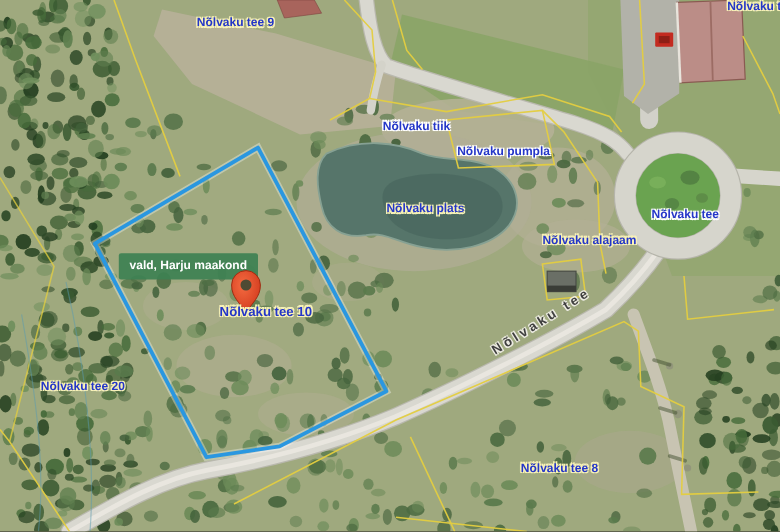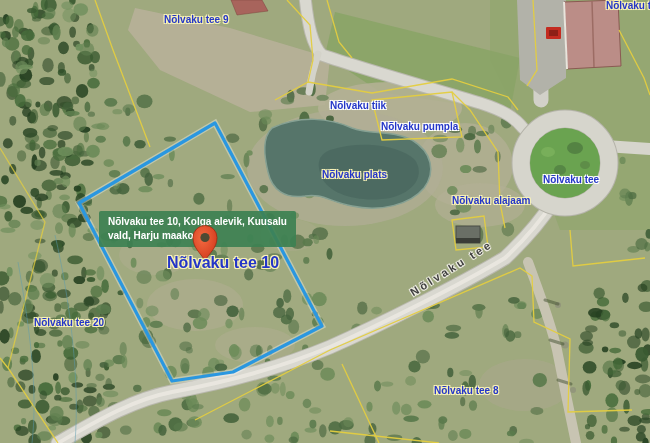--- a/index.html
+++ b/index.html
@@ -698,39 +698,38 @@
     </g>
 
     <g>
       <polygon points="215,123 322,326 233,372 172,381 79,203" fill="rgba(255,255,255,0.06)" stroke="#ffffff" stroke-width="6" opacity="0.35"></polygon>
       <polygon points="215,123 322,326 233,372 172,381 79,203" fill="none" stroke="#2a97e0" stroke-width="3.2" stroke-linejoin="round"></polygon>
     </g>
   </svg>
 
   <div class="maplabel cream" style="left:164px;top:15px">Nõlvaku tee 9</div>
   <div class="maplabel cream" style="left:606px;top:1px">Nõlvaku tee</div>
-  <div class="maplabel" style="left:330px;top:101px">Nõlvaku tiik</div>
+  <div class="maplabel" style="left:319px;top:101px">Nõlvaku tiik</div>
   <div class="maplabel" style="left:381px;top:122px">Nõlvaku pumpla</div>
   <div class="maplabel cream" style="left:322px;top:170px">Nõlvaku plats</div>
   <div class="maplabel" style="left:543px;top:175px">Nõlvaku tee</div>
   <div class="maplabel cream" style="left:452px;top:196px">Nõlvaku alajaam</div>
   <div class="maplabel cream" style="left:34px;top:318px">Nõlvaku tee 20</div>
   <div class="maplabel cream" style="left:434px;top:386px">Nõlvaku tee 8</div>
   <div class="roadlabel">Nõlvaku tee</div>
 
   <div class="tooltip">
-    <div>Nõlvaku tee 10, Kolga alevik, Kuusalu</div>
     <div>vald, Harju maakond</div>
   </div>
 
   <svg id="pin" viewBox="0 0 34 40">
     <defs>
       <radialGradient id="ping" cx="0.4" cy="0.35" r="0.8">
         <stop offset="0" stop-color="#f46a40"></stop>
         <stop offset="1" stop-color="#cc3318"></stop>
       </radialGradient>
     </defs>
     <path d="M17,37 C12,28 5,24 5,13.5 A12,12 0 1 1 29,13.5 C29,24 22,28 17,37 Z" fill="url(#ping)" stroke="#9c2a10" stroke-width="0.8"></path>
     <circle cx="17" cy="13.5" r="4.6" fill="#4e4a33"></circle>
   </svg>
 
-  <div class="maplabel cream" style="left:167px;top:255px;font-size:16px">Nõlvaku tee 10</div>
+  <div class="maplabel cream" style="left:183px;top:255px;font-size:11px">Nõlvaku tee 10</div>
 </div>
 
 </body></html>

